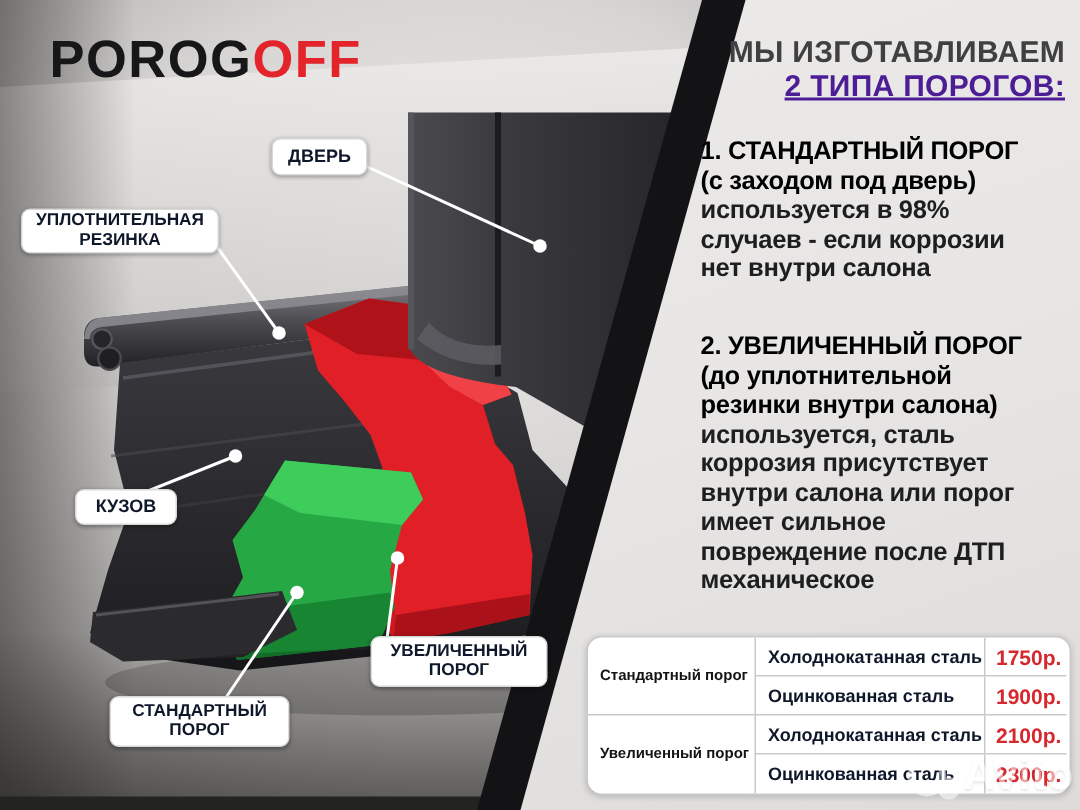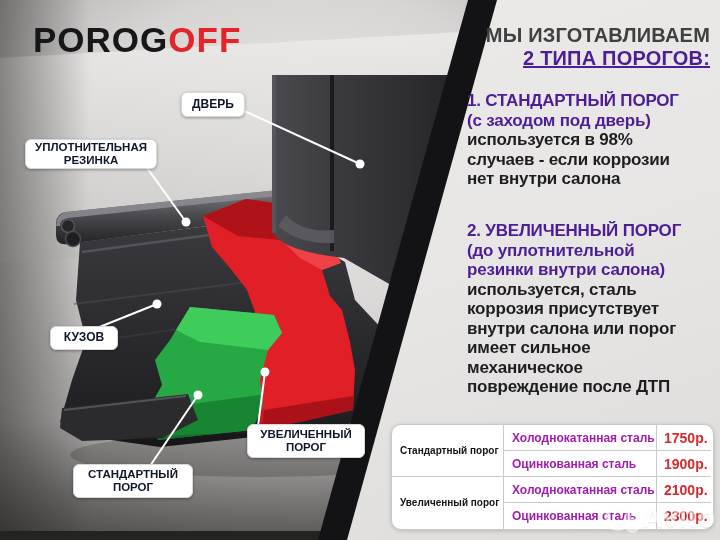--- a/index.html
+++ b/index.html
@@ -31,35 +31,35 @@
   .callout.small{font-size:12px;padding:3px 8px;}
   .callout.two{font-size:11.5px;padding:3px 7px;}
   
   .heading{
     position:absolute;left:480px;top:24px;width:230px;text-align:right;
     font-weight:bold;font-size:20px;line-height:23px;letter-spacing:.2px;
   }
   .heading .h-red{color:#404040;}
   .heading .h-black{color:#4c1d95;text-decoration:underline;}
   .panel-item{position:absolute;left:467px;width:248px;font-weight:bold;font-size:17px;line-height:19.5px;letter-spacing:-.2px;}
-  .panel-item .t-red{color:#4c1d95;}
+  .panel-item .t-red{color:#000000;}
   .panel-item .t-black{color:#1e1e21;}
   
   .price-table{
     position:absolute;left:391px;top:424px;width:321px;height:104px;
     background:#ffffff;border:1px solid #c9c9c9;border-radius:10px;overflow:hidden;
     display:grid;grid-template-columns:112px 153px 54px;grid-template-rows:repeat(4,1fr);
     box-shadow:0 1px 4px rgba(0,0,0,.18);
   }
   .pt-cell{display:flex;align-items:center;box-sizing:border-box;}
   .pt-name{grid-column:1;font-size:10px;font-weight:bold;color:#141417;
     padding-left:8px;padding-right:2px;line-height:18px;border-right:1px solid #c9c9c9;}
   .pt-name.g1{grid-row:1/3;border-bottom:1px solid #c9c9c9;}
   .pt-name.g2{grid-row:3/5;}
-  .pt-mat{grid-column:2;font-size:12px;font-weight:bold;color:#a21caf;
+  .pt-mat{grid-column:2;font-size:12px;font-weight:bold;color:#0f172a;
     padding-left:8px;border-right:1px solid #c9c9c9;border-bottom:1px solid #c9c9c9;text-align:center;}
   .pt-price{grid-column:3;font-size:14px;font-weight:bold;color:#d7282e;
     padding-left:7px;border-bottom:1px solid #c9c9c9;}
   .pt-mat.last,.pt-price.last{border-bottom:none;}
   
   .watermark{
     position:absolute;right:4px;bottom:6px;display:flex;align-items:center;gap:2px;
     opacity:.55;pointer-events:none;
   }
   .wm-ring{border:4px solid #ffffff;border-radius:50%;box-sizing:border-box;}
@@ -175,21 +175,21 @@
     <polygon points="468,0 497,0 347,540 318,540" fill="#131316"></polygon>
   </svg>
 
   <div class="logo">
     <span class="p1">POROG</span><span class="p2">OFF</span>
   </div>
 
   <div class="callout small" style="left:181px;top:92px;width:46px;height:17px;">
     <span>ДВЕРЬ</span>
   </div>
-  <div class="callout two" style="left:25px;top:139px;width:116px;height:22px;">
+  <div class="callout two" style="left:14px;top:139px;width:116px;height:22px;">
     <span>УПЛОТНИТЕЛЬНАЯ</span>
     <span>РЕЗИНКА</span>
   </div>
   <div class="callout small" style="left:26px;top:326px;width:50px;height:16px;margin-left:24px;">
     <span>КУЗОВ</span>
   </div>
   <div class="callout two" style="left:73px;top:464px;width:104px;height:26px;">
     <span>СТАНДАРТНЫЙ</span>
     <span>ПОРОГ</span>
   </div>
@@ -212,22 +212,22 @@
   </div>
 
   <div class="panel-item" style="top:221px;">
     <div class="t-red">2. УВЕЛИЧЕННЫЙ ПОРОГ</div>
     <div class="t-red">(до уплотнительной</div>
     <div class="t-red">резинки внутри салона)</div>
     <div class="t-black">используется, сталь</div>
     <div class="t-black">коррозия присутствует</div>
     <div class="t-black">внутри салона или порог</div>
     <div class="t-black">имеет сильное</div>
+    <div class="t-black">повреждение после ДТП</div>
     <div class="t-black">механическое</div>
-    <div class="t-black">повреждение после ДТП</div>
   </div>
 
   <div class="price-table">
     <div class="pt-cell pt-name g1">Стандартный порог</div>
     <div class="pt-cell pt-name g2">Увеличенный порог</div>
 
     <div class="pt-cell pt-mat" style="grid-row:1;">Холоднокатанная сталь</div>
     <div class="pt-cell pt-price" style="grid-row:1;">1750р.</div>
 
     <div class="pt-cell pt-mat" style="grid-row:2;">Оцинкованная сталь</div>

